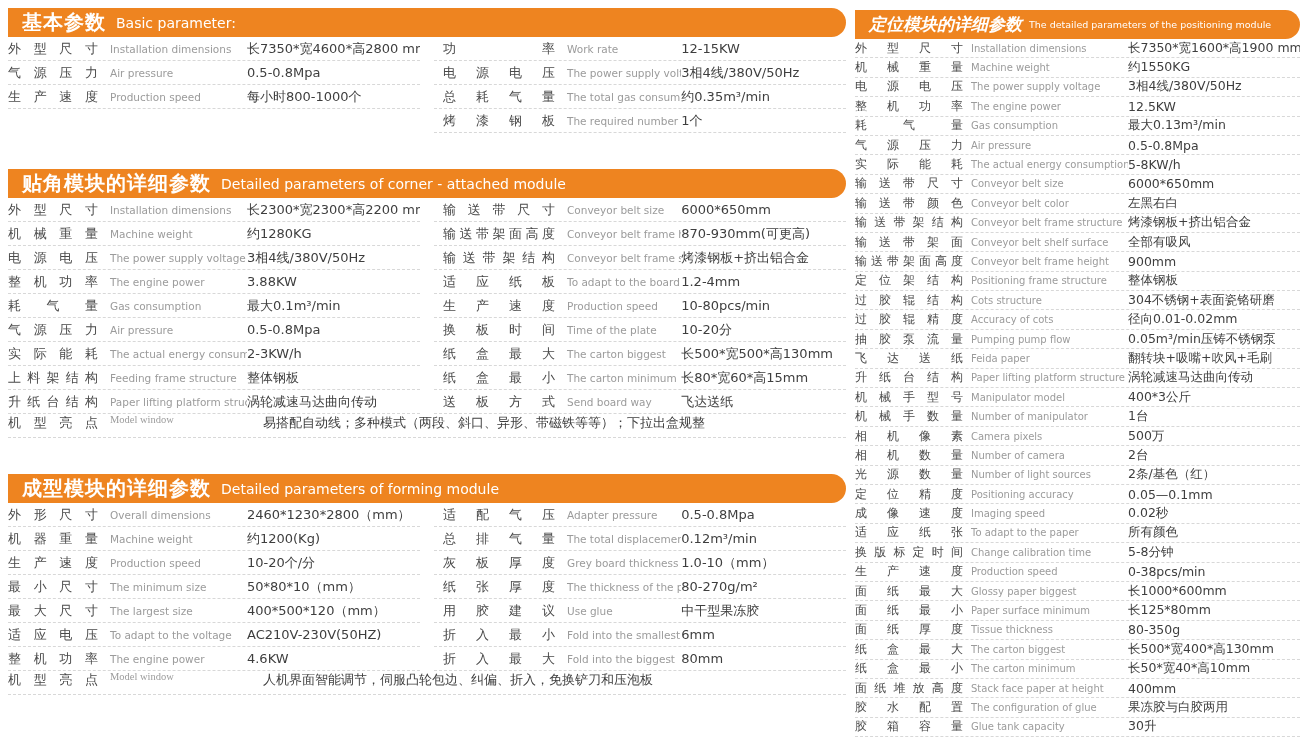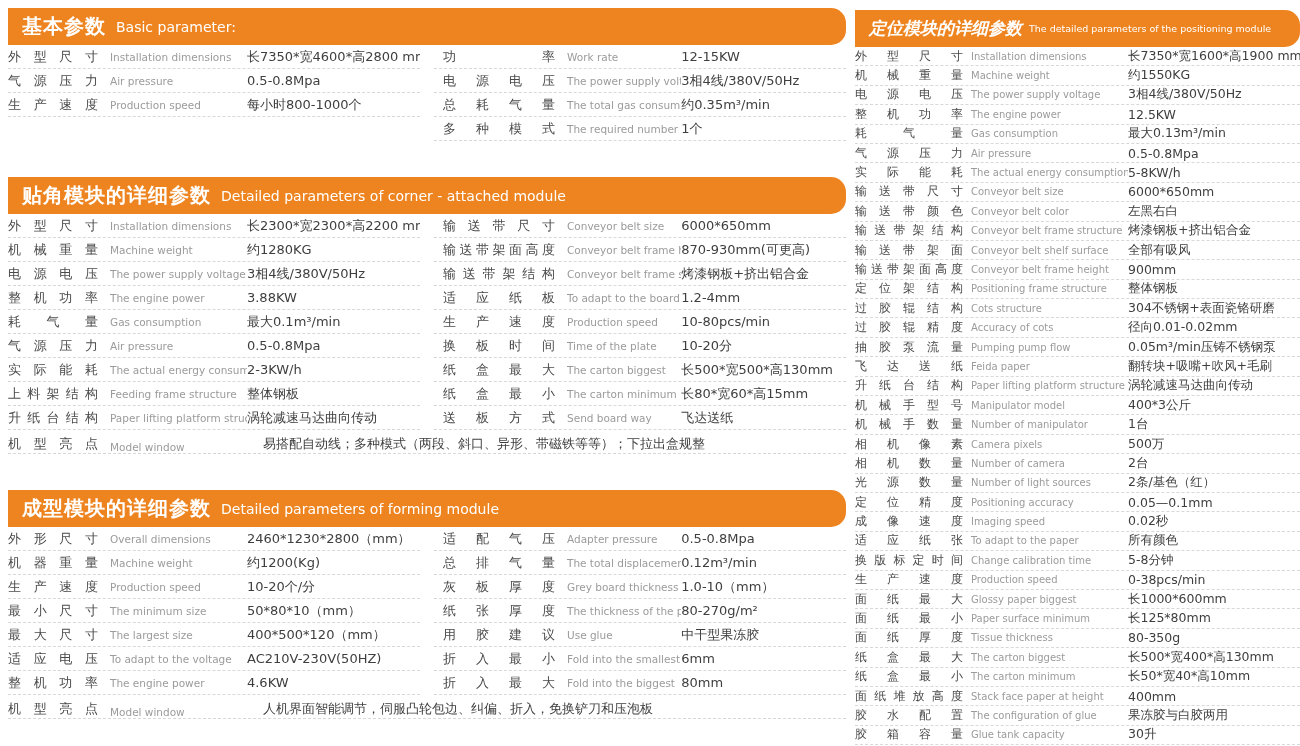--- a/index.html
+++ b/index.html
@@ -4,42 +4,42 @@
 <style>
   :root { --accent:#EE8420; }
   * { margin:0; padding:0; box-sizing:border-box; }
   html,body { width:1300px; height:746px; background:#ffffff; overflow:hidden;
     font-family:"DejaVu Sans","Liberation Sans",sans-serif; }
   .page { position:relative; width:1300px; height:746px; }
 
   .left-col { position:absolute; left:8px; top:8px; width:838px; }
   .right-panel { position:absolute; left:855px; top:10px; width:445px; }
 
-  .sec-header { height:37px; background:var(--accent); border-radius:0 15px 15px 0;
+  .sec-header { height:29px; background:var(--accent); border-radius:0 15px 15px 0;
     display:flex; align-items:center; padding-left:14px; overflow:hidden; }
   .h-cn { color:#fff; font-size:20px; font-weight:bold; letter-spacing:1px; white-space:nowrap; }
   .h-en { color:#fff; font-size:14px; margin-left:10px; white-space:nowrap; }
   .right-panel .h-cn { font-size:17px; letter-spacing:0;font-style:italic; }
   .right-panel .h-en { font-size:9.5px; margin-left:7px; }
 
   .two-col { display:flex; column-gap:14px; }
   .col { flex:1 1 0; min-width:0; }
 
   .row { display:flex; align-items:center; height:24px;
     border-bottom:1px dashed #d8d8d8; overflow:hidden; }
   .cn { flex:0 0 90px; font-size:13px; color:#4a4a4a;
     text-align:justify; text-align-last:justify; white-space:nowrap; overflow:hidden; }
   .en { flex:1 1 auto; font-size:10.5px; color:#9b9b9b; padding-left:12px;
     white-space:nowrap; overflow:hidden; }
   .val { flex:0 0 42%; font-size:13px; color:#3e3e3e; white-space:nowrap; overflow:hidden; }
 
   .col-right .cn { flex-basis:112px;margin-left:9px; }
   .col-right .val { flex-basis:40%; }
 
-  .span-row { display:flex; align-items:flex-end; height:24px; border-bottom:1px dashed #d8d8d8; }
+  .span-row { display:flex; align-items:flex-start; height:24px; border-bottom:1px dashed #d8d8d8;font-family:Liberation Serif, serif; }
   .span-row .cn { flex:0 0 90px; }
   .span-row .en { flex:0 0 165px; }
   .span-row .val { flex:1 1 auto; }
 
   .right-panel .row { height:19.4px; }
   .right-panel .cn { flex:0 0 108px; font-size:12px; }
   .right-panel .en { flex:1 1 auto; font-size:10px; padding-left:8px; }
   .right-panel .val { flex:0 0 172px; font-size:12.5px; }
 
   .sec { margin-bottom:36px; }
@@ -92,21 +92,21 @@
               <span class="val">3相4线/380V/50Hz</span>
             </div>
 
             <div class="row">
               <span class="cn">总耗气量</span>
               <span class="en">The total gas consumption</span>
               <span class="val">约0.35m³/min</span>
             </div>
 
             <div class="row">
-              <span class="cn">多种模式</span>
+              <span class="cn">烤漆钢板</span>
               <span class="en">The required number of</span>
               <span class="val">1个</span>
             </div>
           </div>
       </div>
     </section>
 
     <section class="sec">
       <header class="sec-header">
         <span class="h-cn">贴角模块的详细参数</span>

